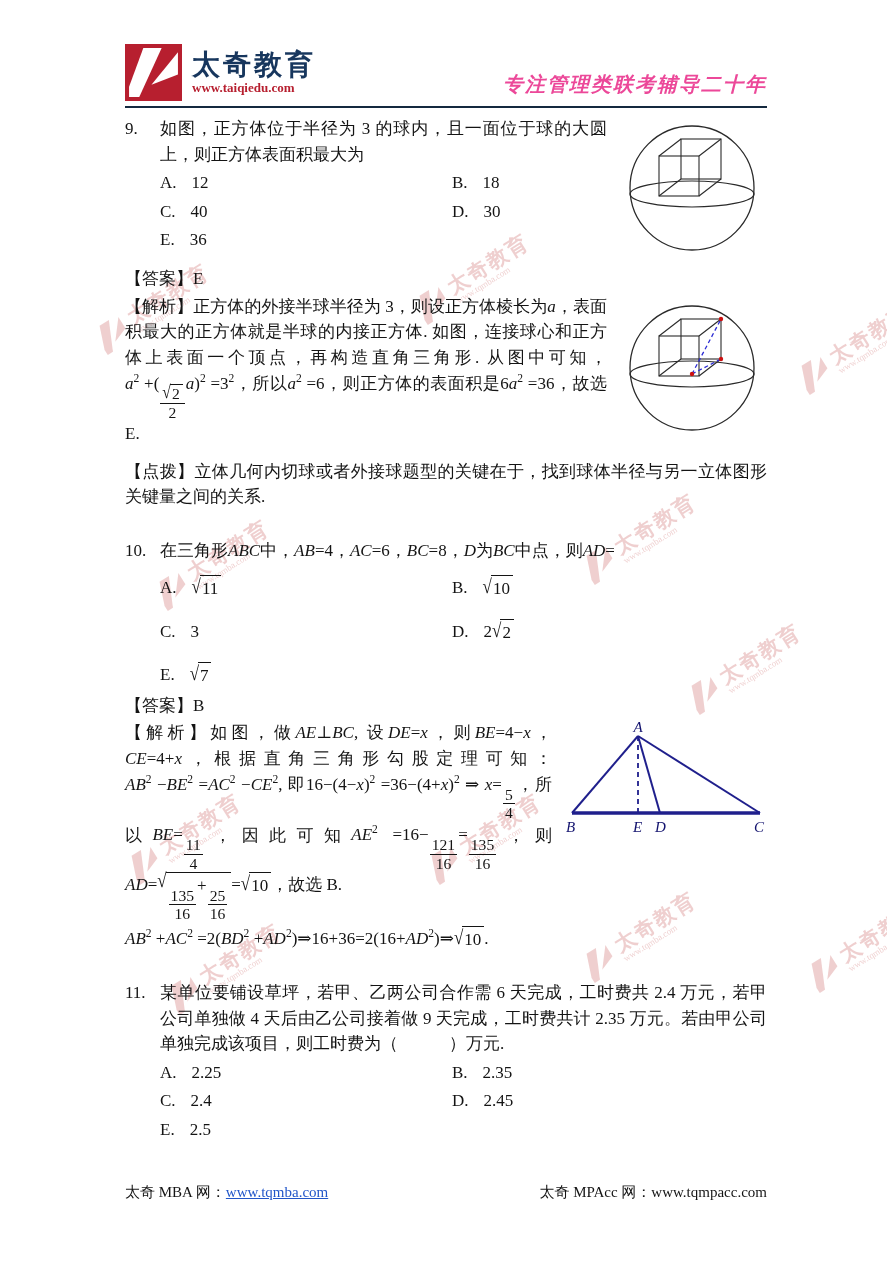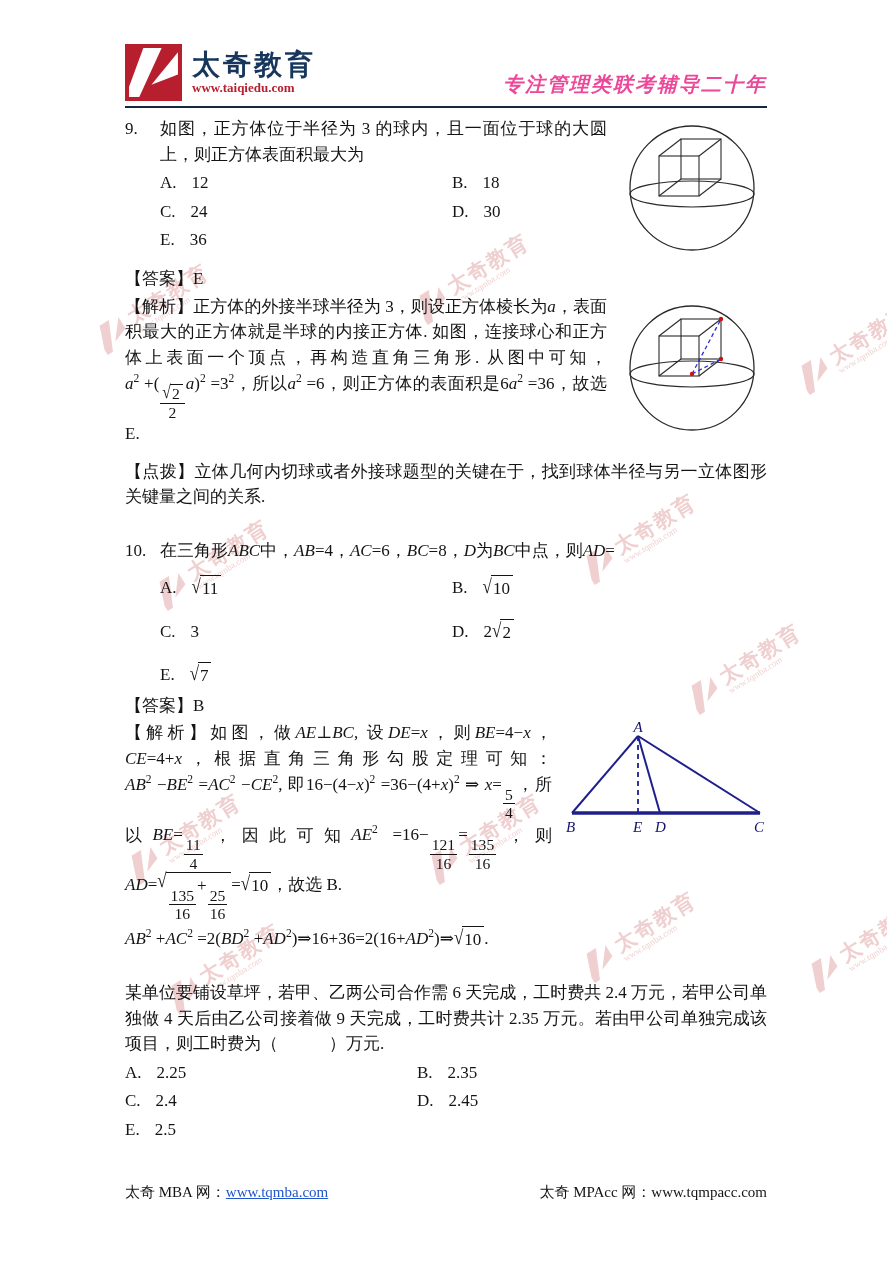--- a/index.html
+++ b/index.html
@@ -214,21 +214,21 @@
           <div class="opt">
               <span>A.</span>
               <span>12</span>
             </div>
           <div class="opt">
               <span>B.</span>
               <span>18</span>
             </div>
           <div class="opt">
               <span>C.</span>
-              <span>24</span>
+              <span>40</span>
             </div>
           <div class="opt">
               <span>D.</span>
               <span>30</span>
             </div>
           <div class="opt">
               <span>E.</span>
               <span>36</span>
             </div>
         </div>
@@ -358,20 +358,21 @@
             </span></span>，故选 B.</span>
     </div>
     <div class="tip-formula"><span class="math"><i>AB</i><sup>2</sup> +<i>AC</i><sup>2</sup> =2(<i>BD</i><sup>2</sup> +<i>AD</i><sup>2</sup>)⇒16+36=2(16+<i>AD</i><sup>2</sup>)⇒<span class="sqrt">
             <span class="rsign">√</span>
             <span class="rbody">10</span>
           </span></span>.</div>
   </section>
 
   <section class="q">
     <div class="qrow">
+      <span class="qnum">11.</span>
       <div class="qbody">
         <div class="stem">某单位要铺设草坪，若甲、乙两公司合作需 6 天完成，工时费共 2.4 万元，若甲公司单独做 4 天后由乙公司接着做 9 天完成，工时费共计 2.35 万元。若由甲公司单独完成该项目，则工时费为（　　　）万元.</div>
         <div class="opts">
           <div class="opt">
               <span>A.</span>
               <span>2.25</span>
             </div>
           <div class="opt">
               <span>B.</span>
               <span>2.35</span>

